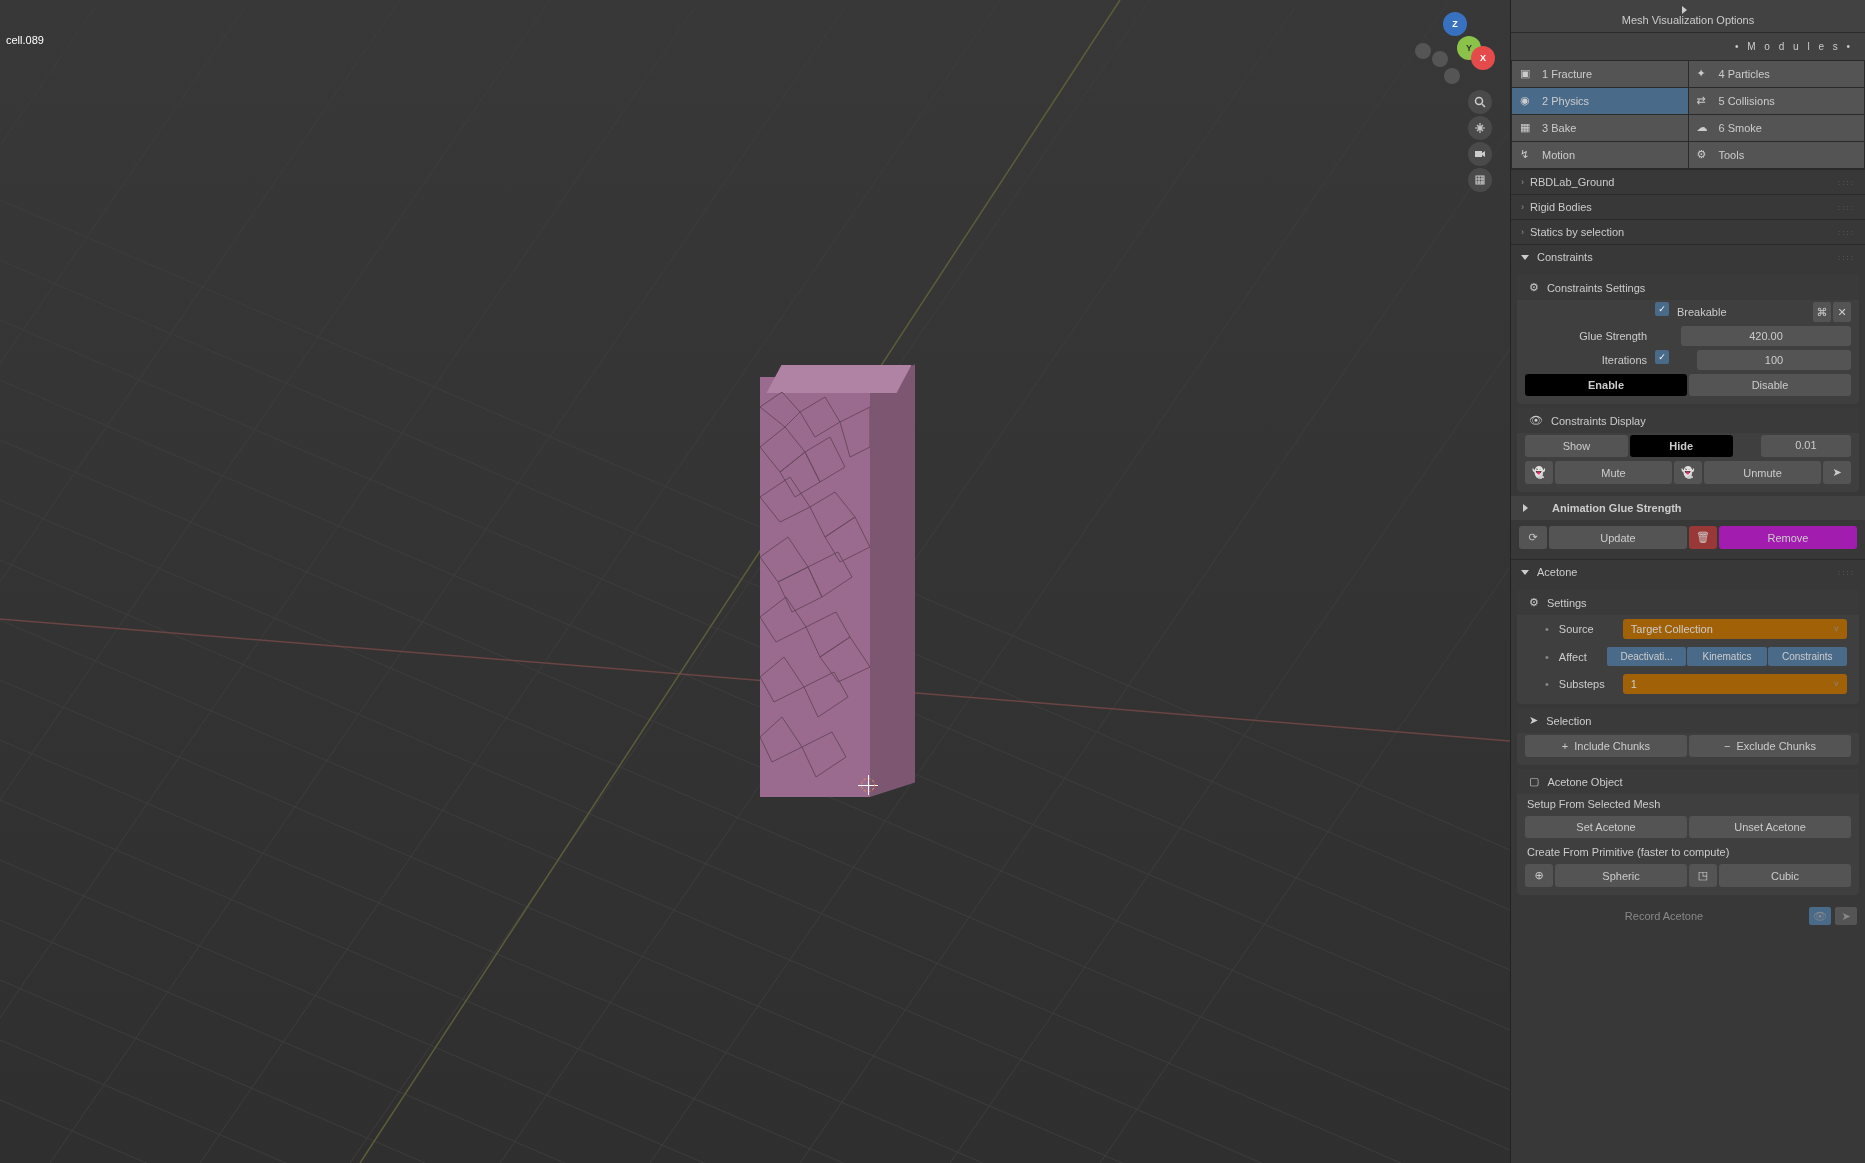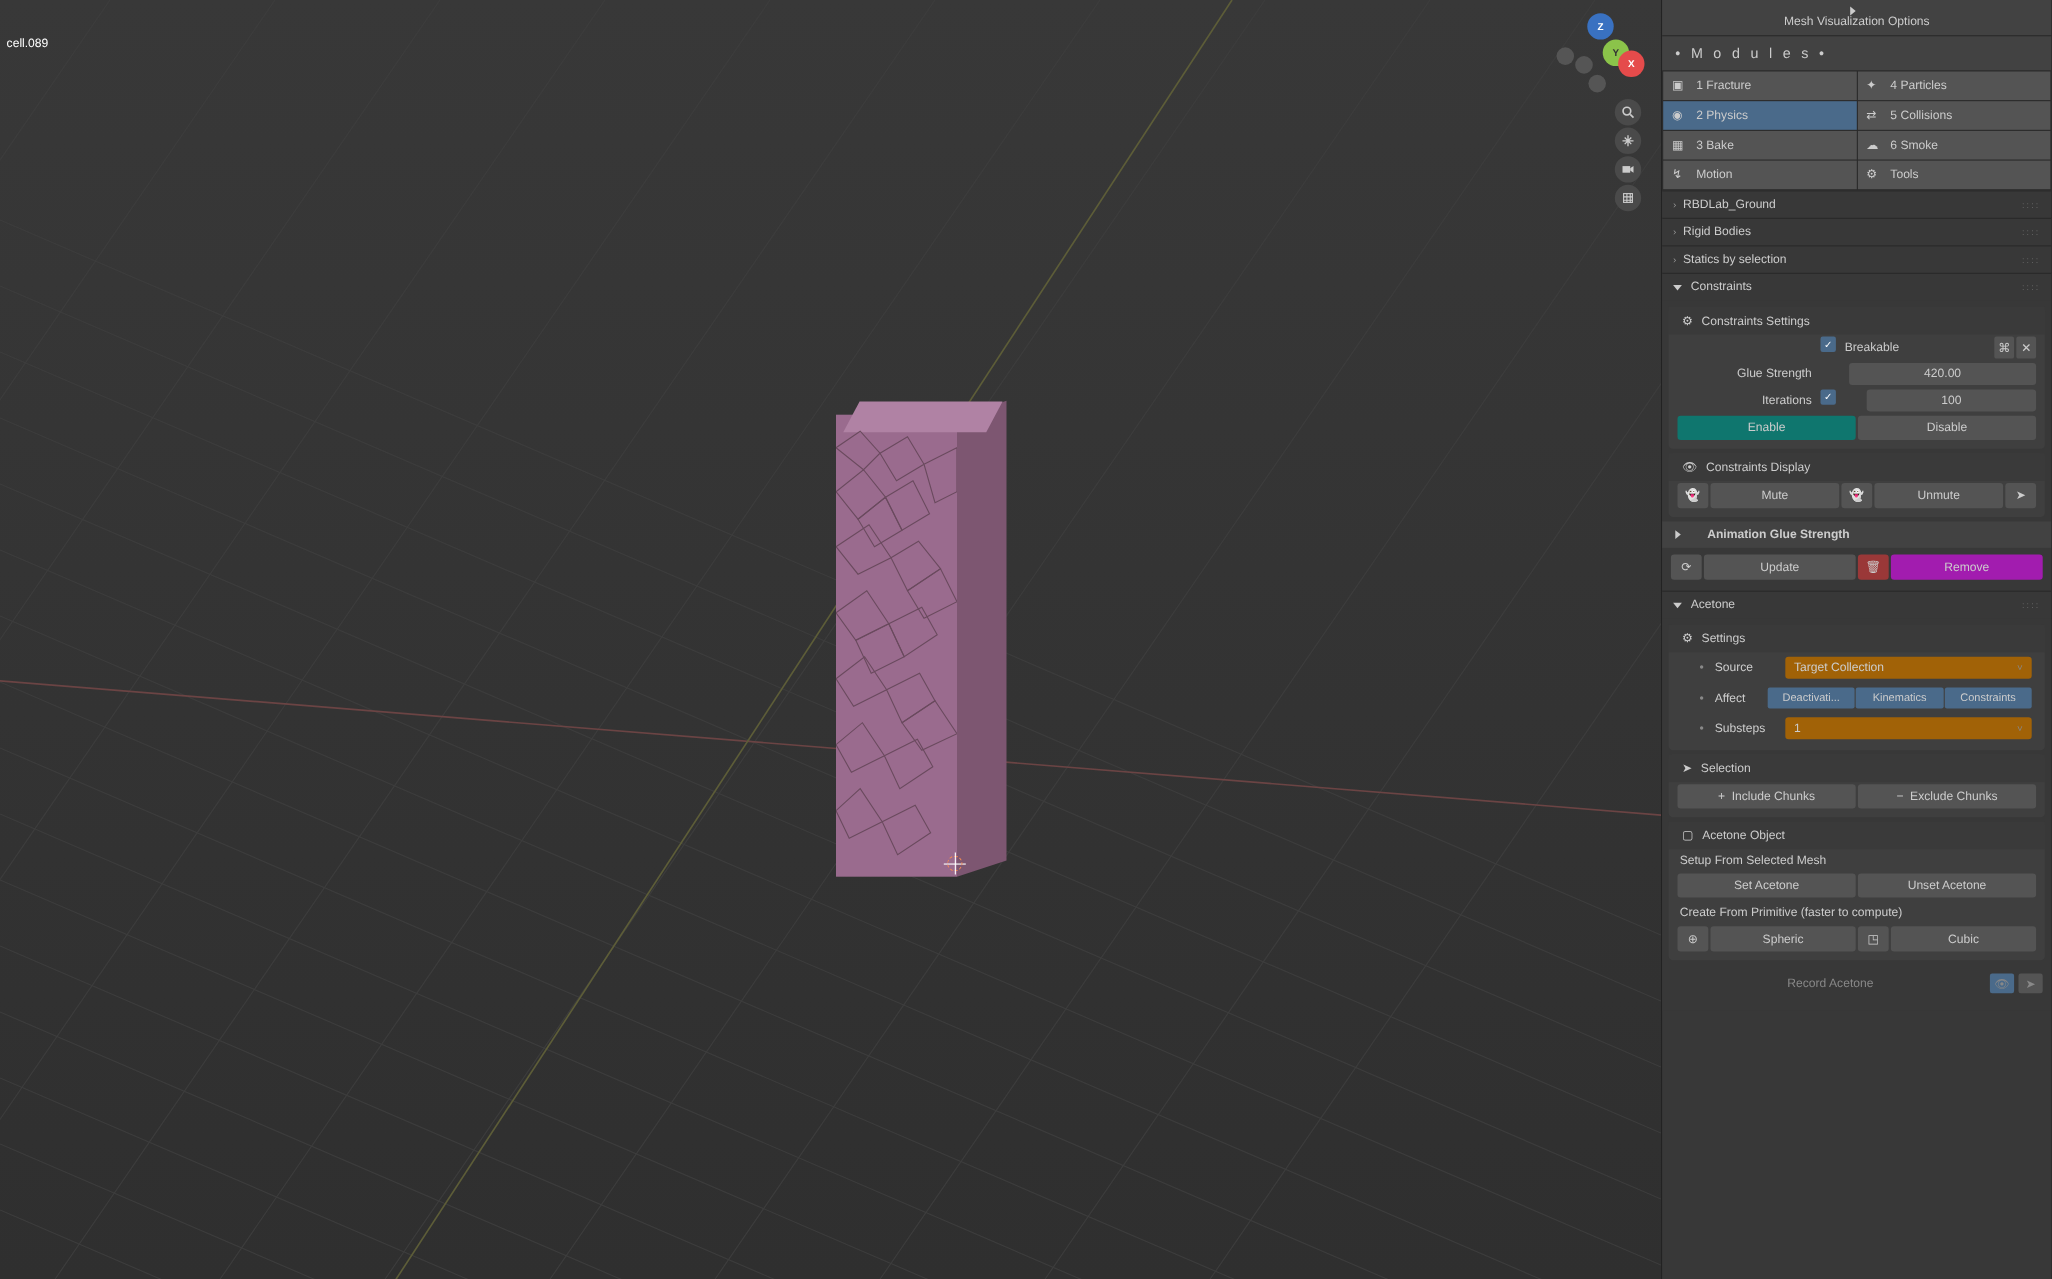--- a/index.html
+++ b/index.html
@@ -27,33 +27,33 @@
 .cursor3d::before { content: ''; position: absolute; width: 20px; height: 1px; background: #fff; top: 10px; }
 .cursor3d::after { content: ''; position: absolute; width: 1px; height: 20px; background: #fff; left: 10px; }
 .cursor3d-ring { position: absolute; width: 14px; height: 14px; border: 1px dashed #e85; border-radius: 50%; top: 3px; left: 3px; }
 
 .sidebar { width: 355px; background: #383838; display: flex; flex-direction: column; overflow-y: auto; border-left: 1px solid #222; }
 .panel-header { display: flex; align-items: center; padding: 4px 10px; background: #383838; cursor: pointer; }
 .panel-header-top { justify-content: center; background: #424242; padding: 6px; flex-direction: column; }
 .arrow-r { width: 0; height: 0; border-style: solid; border-width: 4px 0 4px 5px; border-color: transparent transparent transparent #ccc; margin-right: 8px; }
 .arrow-d { width: 0; height: 0; border-style: solid; border-width: 5px 4px 0 4px; border-color: #ccc transparent transparent transparent; margin-right: 8px; }
 .drag-handle { margin-left: auto; color: #666; letter-spacing: 2px; font-size: 8px; }
-.modules-header { padding: 8px 12px; background: #424242; letter-spacing: 3px; font-size: 13px; border-top: 1px solid #2a2a2a; }
+.modules-header { padding: 8px 12px; background: #424242; letter-spacing: 3px; font-size: 10px; border-top: 1px solid #2a2a2a; text-align: right; }
 .modules-grid { display: grid; grid-template-columns: 1fr 1fr; gap: 1px; padding: 1px; background: #2a2a2a; }
 .module-btn { background: #545454; padding: 6px 8px; display: flex; align-items: center; gap: 8px; cursor: pointer; }
 .module-btn.active { background: #4a6a8a; }
 .module-icon { width: 14px; height: 14px; display: inline-block; }
 .section-hdr { display: flex; align-items: center; padding: 6px 10px; background: #383838; border-top: 1px solid #2a2a2a; cursor: pointer; }
 .section-hdr .chev { margin-right: 6px; color: #999; font-size: 9px; }
 .sub-header { display: flex; align-items: center; gap: 8px; padding: 6px 12px; background: #3a3a3a; margin: 0; }
 .row { display: flex; align-items: center; padding: 2px 8px; gap: 4px; }
 .value-field { background: #545454; padding: 4px 8px; text-align: center; border-radius: 3px; flex: 1; position: relative; margin-left: 26px; }
 .checkbox { width: 14px; height: 14px; background: #4a6a8a; border-radius: 2px; display: inline-flex; align-items: center; justify-content: center; color: #fff; font-size: 9px; }
 .btn { background: #545454; padding: 5px; text-align: center; border-radius: 3px; cursor: pointer; flex: 1; display: flex; align-items: center; justify-content: center; gap: 6px; }
-.btn.primary { background: #0f766e; }
+.btn.primary { background: #000000; font-weight: bold; }
 .btn.danger { background: #a21caf; }
 .btn-row { display: flex; gap: 2px; padding: 2px 8px; }
 .small-icon-btn { width: 18px; background: #545454; border-radius: 2px; display: flex; align-items: center; justify-content: center; }
 .icon-btn { width: 28px; background: #545454; border-radius: 3px; display: flex; align-items: center; justify-content: center; padding: 5px 0;}
 .field-row { display: flex; align-items: center; padding: 2px 8px; }
 .field-row .lbl { width: 130px; text-align: right; padding-right: 8px; }
 .field-row .val { flex: 1; display: flex; gap: 2px; }
 .bullet { margin-right: 6px; color: #888; }
 .pill-row { display: flex; gap: 1px; flex: 1; }
 .pill { background: #4a6a8a; padding: 4px 6px; font-size: 10px; border-radius: 2px; flex: 1; text-align: center; overflow: hidden; text-overflow: ellipsis; white-space: nowrap; }
@@ -267,20 +267,25 @@
           <div class="btn">Disable</div>
         </div>
       </div>
 
       <div class="sub-panel">
         <div class="sub-header">
           <span>👁</span>
           <span>Constraints Display</span>
         </div>
         <div class="btn-row">
+          <div class="btn">Show</div>
+          <div class="btn primary">Hide</div>
+          <div class="value-field" style="flex:0.8">0.01</div>
+        </div>
+        <div class="btn-row">
           <div class="icon-btn">👻</div>
           <div class="btn">Mute</div>
           <div class="icon-btn">👻</div>
           <div class="btn">Unmute</div>
           <div class="icon-btn">➤</div>
         </div>
       </div>
 
       <div class="sub-header" style="background:#424242;font-weight:bold;">
         <span class="arrow-r"></span>

